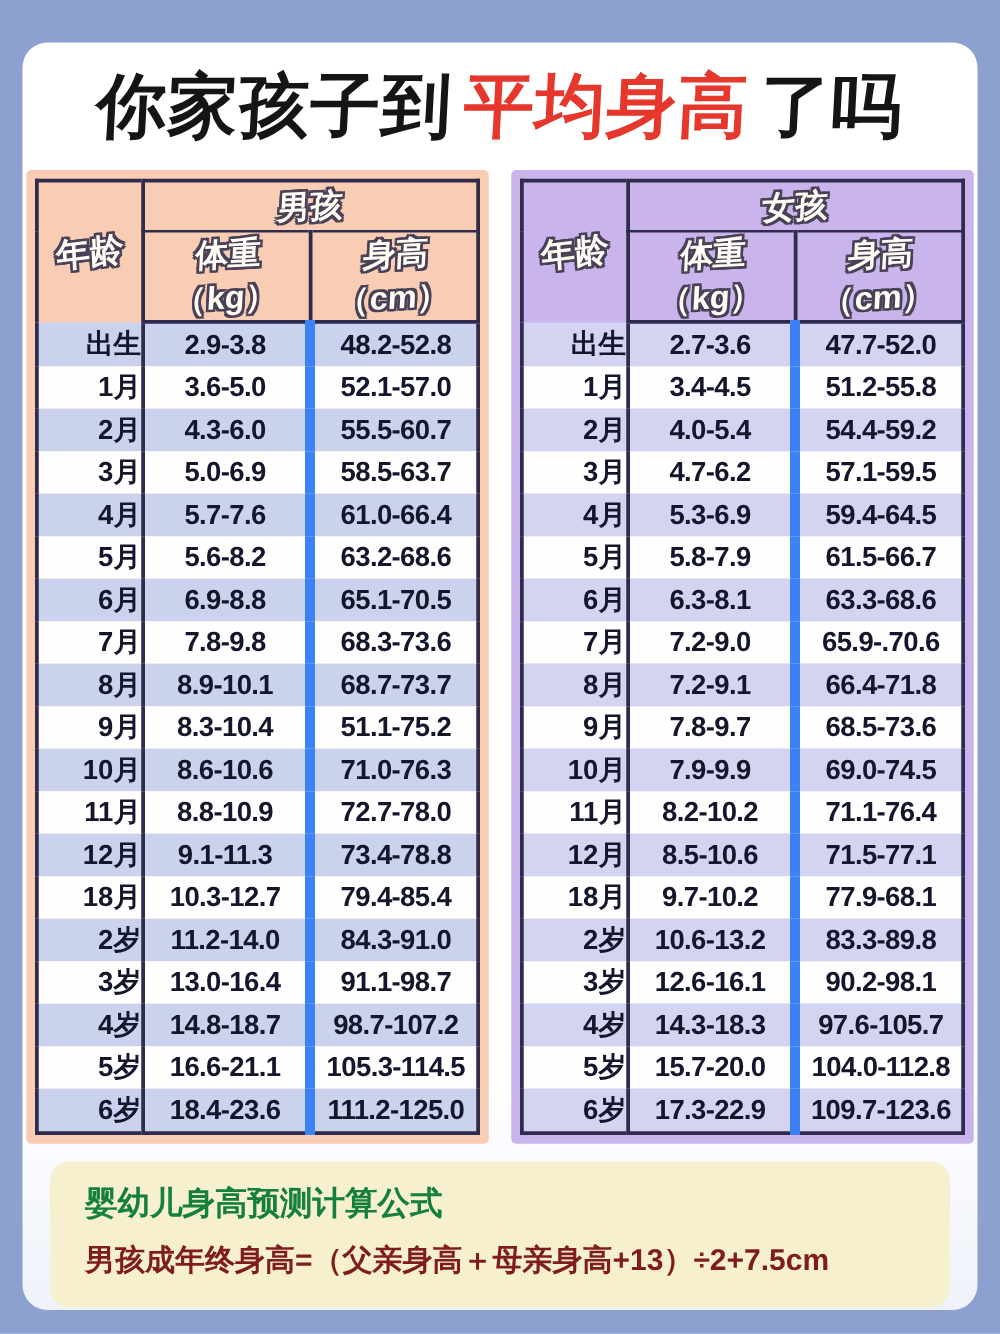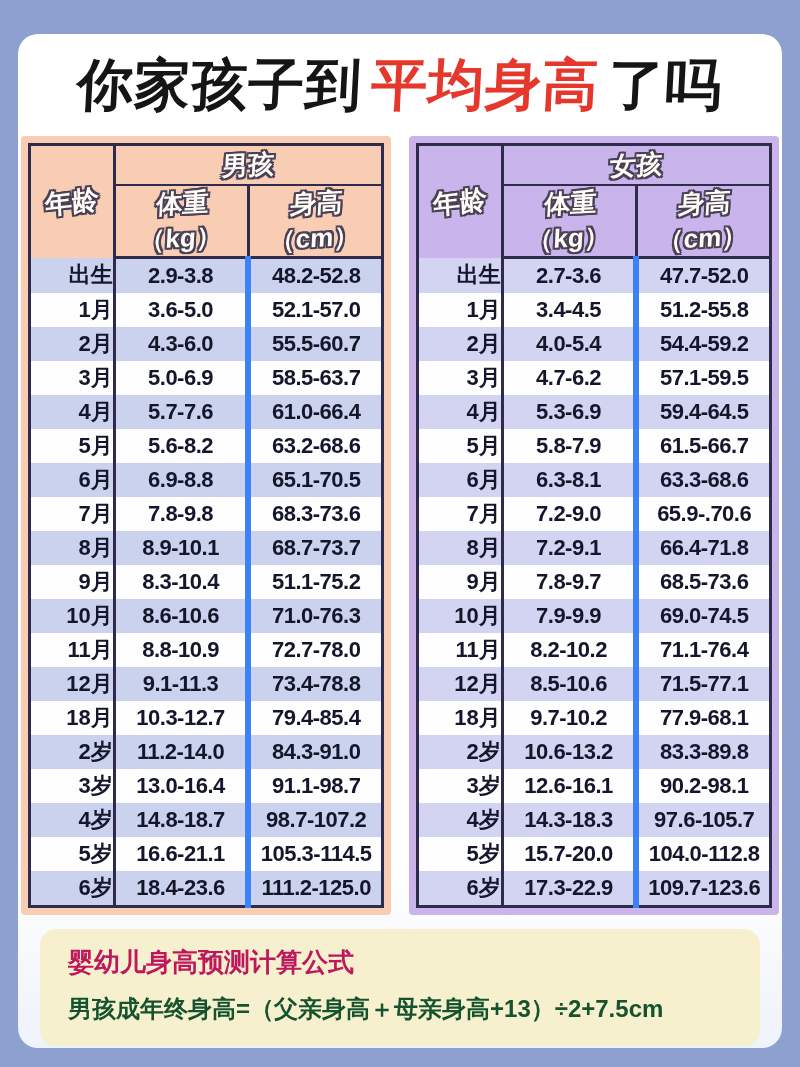--- a/index.html
+++ b/index.html
@@ -81,40 +81,40 @@
   .data-row td {
     height: 34px;
     font-weight: bold;
     font-size: 22px;
     color: #14162B;
     letter-spacing: -0.5px;
     background: #FEFEFF;
   }
   .data-row td.age { letter-spacing: 0; }
   .data-row td:first-child { border-right: 3px solid #2F2B4C; text-align: right; }
-  .data-row td.sep { border-left: 6px solid #3b82f6; margin-left: 32px; }
+  .data-row td.sep { border-left: 8px solid #3b82f6; margin-left: 32px; }
   .panel.boys  tbody tr:nth-of-type(odd) td { background: #CBD2ED; }
   .panel.girls tbody tr:nth-of-type(odd) td { background: #D3D4F1; }
 
   .formula {
     margin: 14px 22px 0 22px;
     background: #F6F0CF;
     border-radius: 16px;
     padding: 16px 20px 18px 28px;
   }
   .f-title {
     font-size: 26px;
     font-weight: bold;
-    color: #be185d;
+    color: #15803d;
     margin-bottom: 10px;
   }
   .f-line {
     font-size: 24px;
     font-weight: bold;
-    color: #14532d;
+    color: #7f1d1d;
     line-height: 38px;
     white-space: nowrap;
   }
 </style>
 </head>
 <body>
 
 <div class="canvas">
   <div class="card">
 

